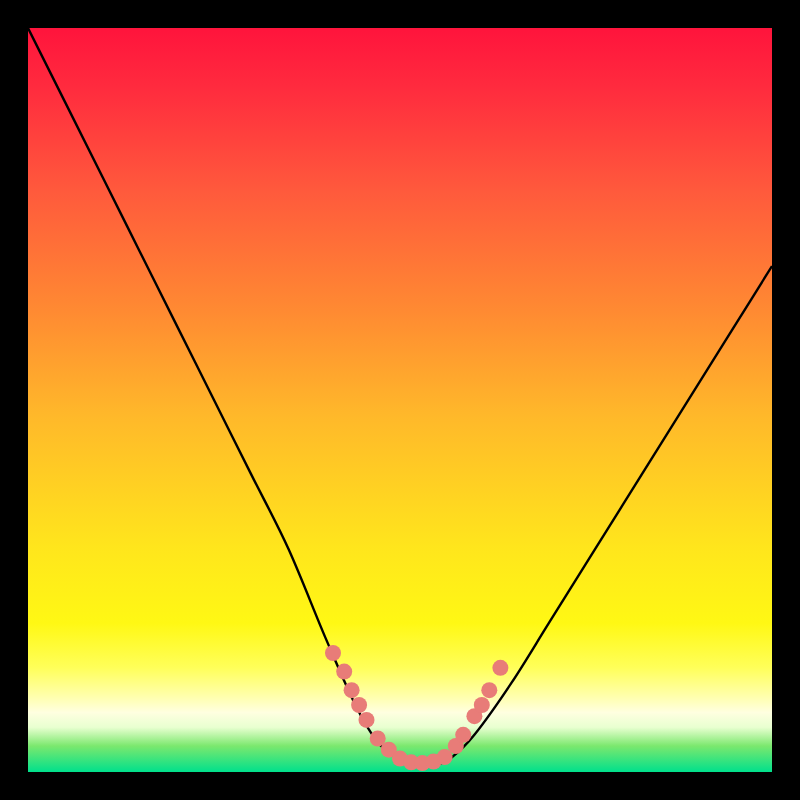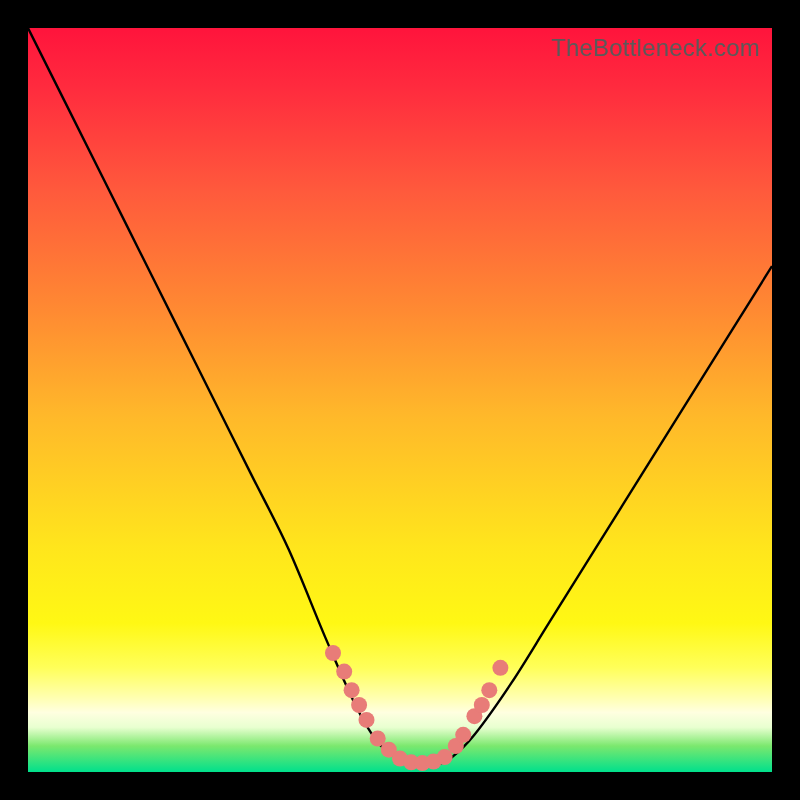--- a/index.html
+++ b/index.html
@@ -58,21 +58,20 @@
     width: 744px;
     height: 744px;
     z-index: 3;
   }
 </style>
 </head>
 <body>
 
 <div class="frame">
 
-  <div class="watermark">TheBottleneck.com</div>
 
   <svg class="curve" viewBox="0 0 744 744" preserveAspectRatio="none">
     <path fill="none" stroke="#000" stroke-width="2.4" d="M 0.0 0.0 C 6.2 12.4, 24.8 49.6, 37.2 74.4 C 49.6 99.2, 62.0 124.0, 74.4 148.8 C 86.8 173.6, 99.2 198.4, 111.6 223.2 C 124.0 248.0, 136.4 272.8, 148.8 297.6 C 161.2 322.4, 173.6 347.2, 186.0 372.0 C 198.4 396.8, 210.8 421.6, 223.2 446.4 C 235.6 471.2, 248.0 493.5, 260.4 520.8 C 272.8 548.1, 286.4 584.0, 297.6 610.1 C 308.8 636.1, 318.7 659.7, 327.4 677.0 C 336.0 694.4, 342.9 705.6, 349.7 714.2 C 356.5 722.9, 363.3 725.4, 368.3 729.1 C 373.2 732.8, 375.1 735.3, 379.4 736.6 C 383.8 737.8, 389.4 736.6, 394.3 736.6 C 399.3 736.6, 404.2 737.8, 409.2 736.6 C 414.2 735.3, 417.9 734.1, 424.1 729.1 C 430.3 724.2, 436.5 719.2, 446.4 706.8 C 456.3 694.4, 471.2 673.3, 483.6 654.7 C 496.0 636.1, 508.4 615.0, 520.8 595.2 C 533.2 575.4, 545.6 555.5, 558.0 535.7 C 570.4 515.8, 582.8 496.0, 595.2 476.2 C 607.6 456.3, 620.0 436.5, 632.4 416.6 C 644.8 396.8, 657.2 377.0, 669.6 357.1 C 682.0 337.3, 694.4 317.4, 706.8 297.6 C 719.2 277.8, 737.8 248.0, 744.0 238.1"></path>
   </svg>
 
   <svg class="dots" viewBox="0 0 744 744" preserveAspectRatio="none">
     <g fill="#e87c78">
         <circle cx="305.0" cy="625.0" r="8"></circle>
         <circle cx="316.2" cy="643.6" r="8"></circle>
         <circle cx="323.6" cy="662.2" r="8"></circle>

